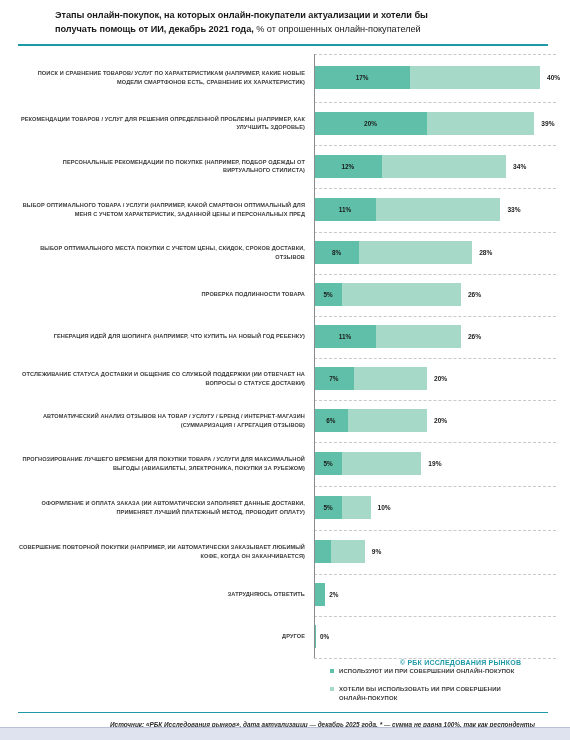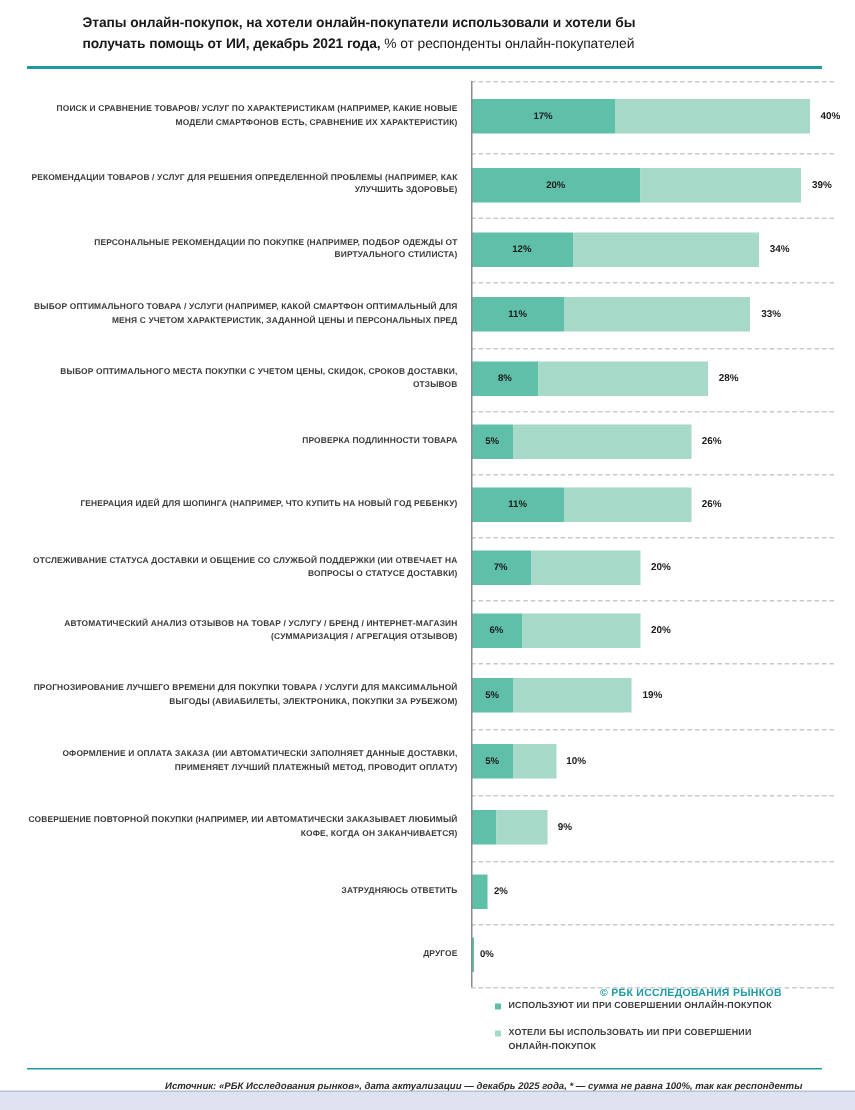--- a/index.html
+++ b/index.html
@@ -206,22 +206,22 @@
     height: 1px;
     background: #b9c0d4;
   }
 </style>
 </head>
 <body>
 
 <div class="page">
 
   <div class="title-block">
-    <div class="title-line">Этапы онлайн-покупок, на хотели онлайн-покупатели использовали и хотели бы</div>
-    <div class="title-line"><span>получать помощь от ИИ, декабрь 2021 года,</span> <span class="thin">% от респонденты онлайн-покупателей</span></div>
+    <div class="title-line">Этапы онлайн-покупок, на которых онлайн-покупатели актуализации и хотели бы</div>
+    <div class="title-line"><span>получать помощь от ИИ, декабрь 2021 года,</span> <span class="thin">% от опрошенных онлайн-покупателей</span></div>
   </div>
   <div class="title-rule"></div>
 
   <div class="chart-area">
     <div class="rows" id="rows">
         <div class="row" style="height: 48px;">
           <div class="row-label">ПОИСК И СРАВНЕНИЕ ТОВАРОВ/ УСЛУГ ПО ХАРАКТЕРИСТИКАМ (НАПРИМЕР, КАКИЕ НОВЫЕ МОДЕЛИ СМАРТФОНОВ ЕСТЬ, СРАВНЕНИЕ ИХ ХАРАКТЕРИСТИК)</div>
           <div class="row-bars">
             <div class="bar-wrap">
               <div class="seg seg-used" style="width: 96.05px;">

